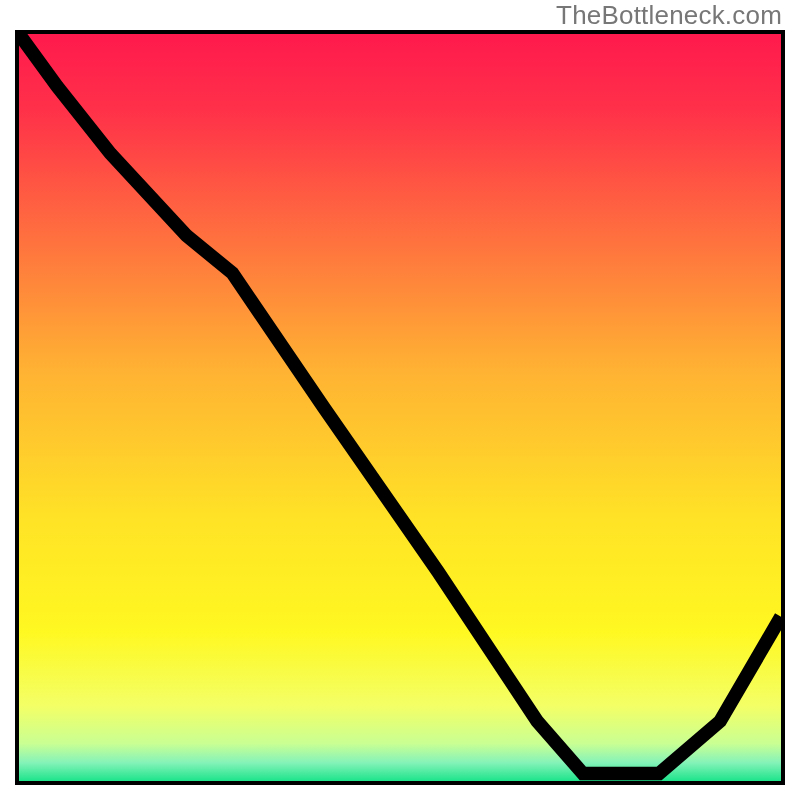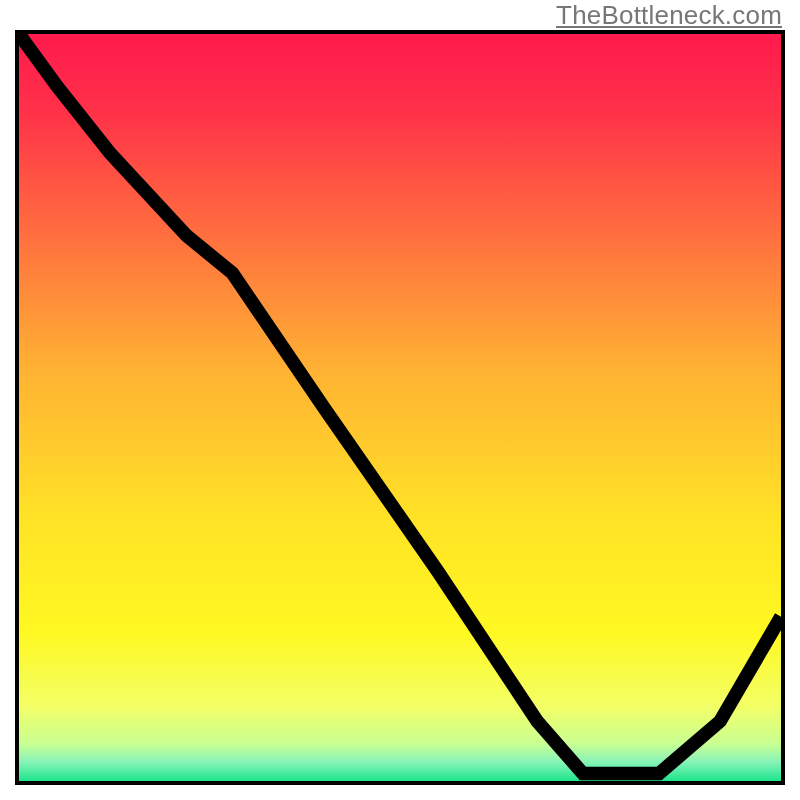--- a/index.html
+++ b/index.html
@@ -26,21 +26,20 @@
     overflow: hidden;
   }
   .attribution {
     position: absolute;
     top: 0;
     right: 18px;
     font-family: Arial, Helvetica, sans-serif;
     font-size: 26px;
     color: #777;
     letter-spacing: 0.2px;
-    text-decoration: underline;
   }
   svg {
     display: block;
     width: 100%;
     height: 100%;
   }
   .curve {
     fill: none;
     stroke: #000;
     stroke-width: 1.8;

